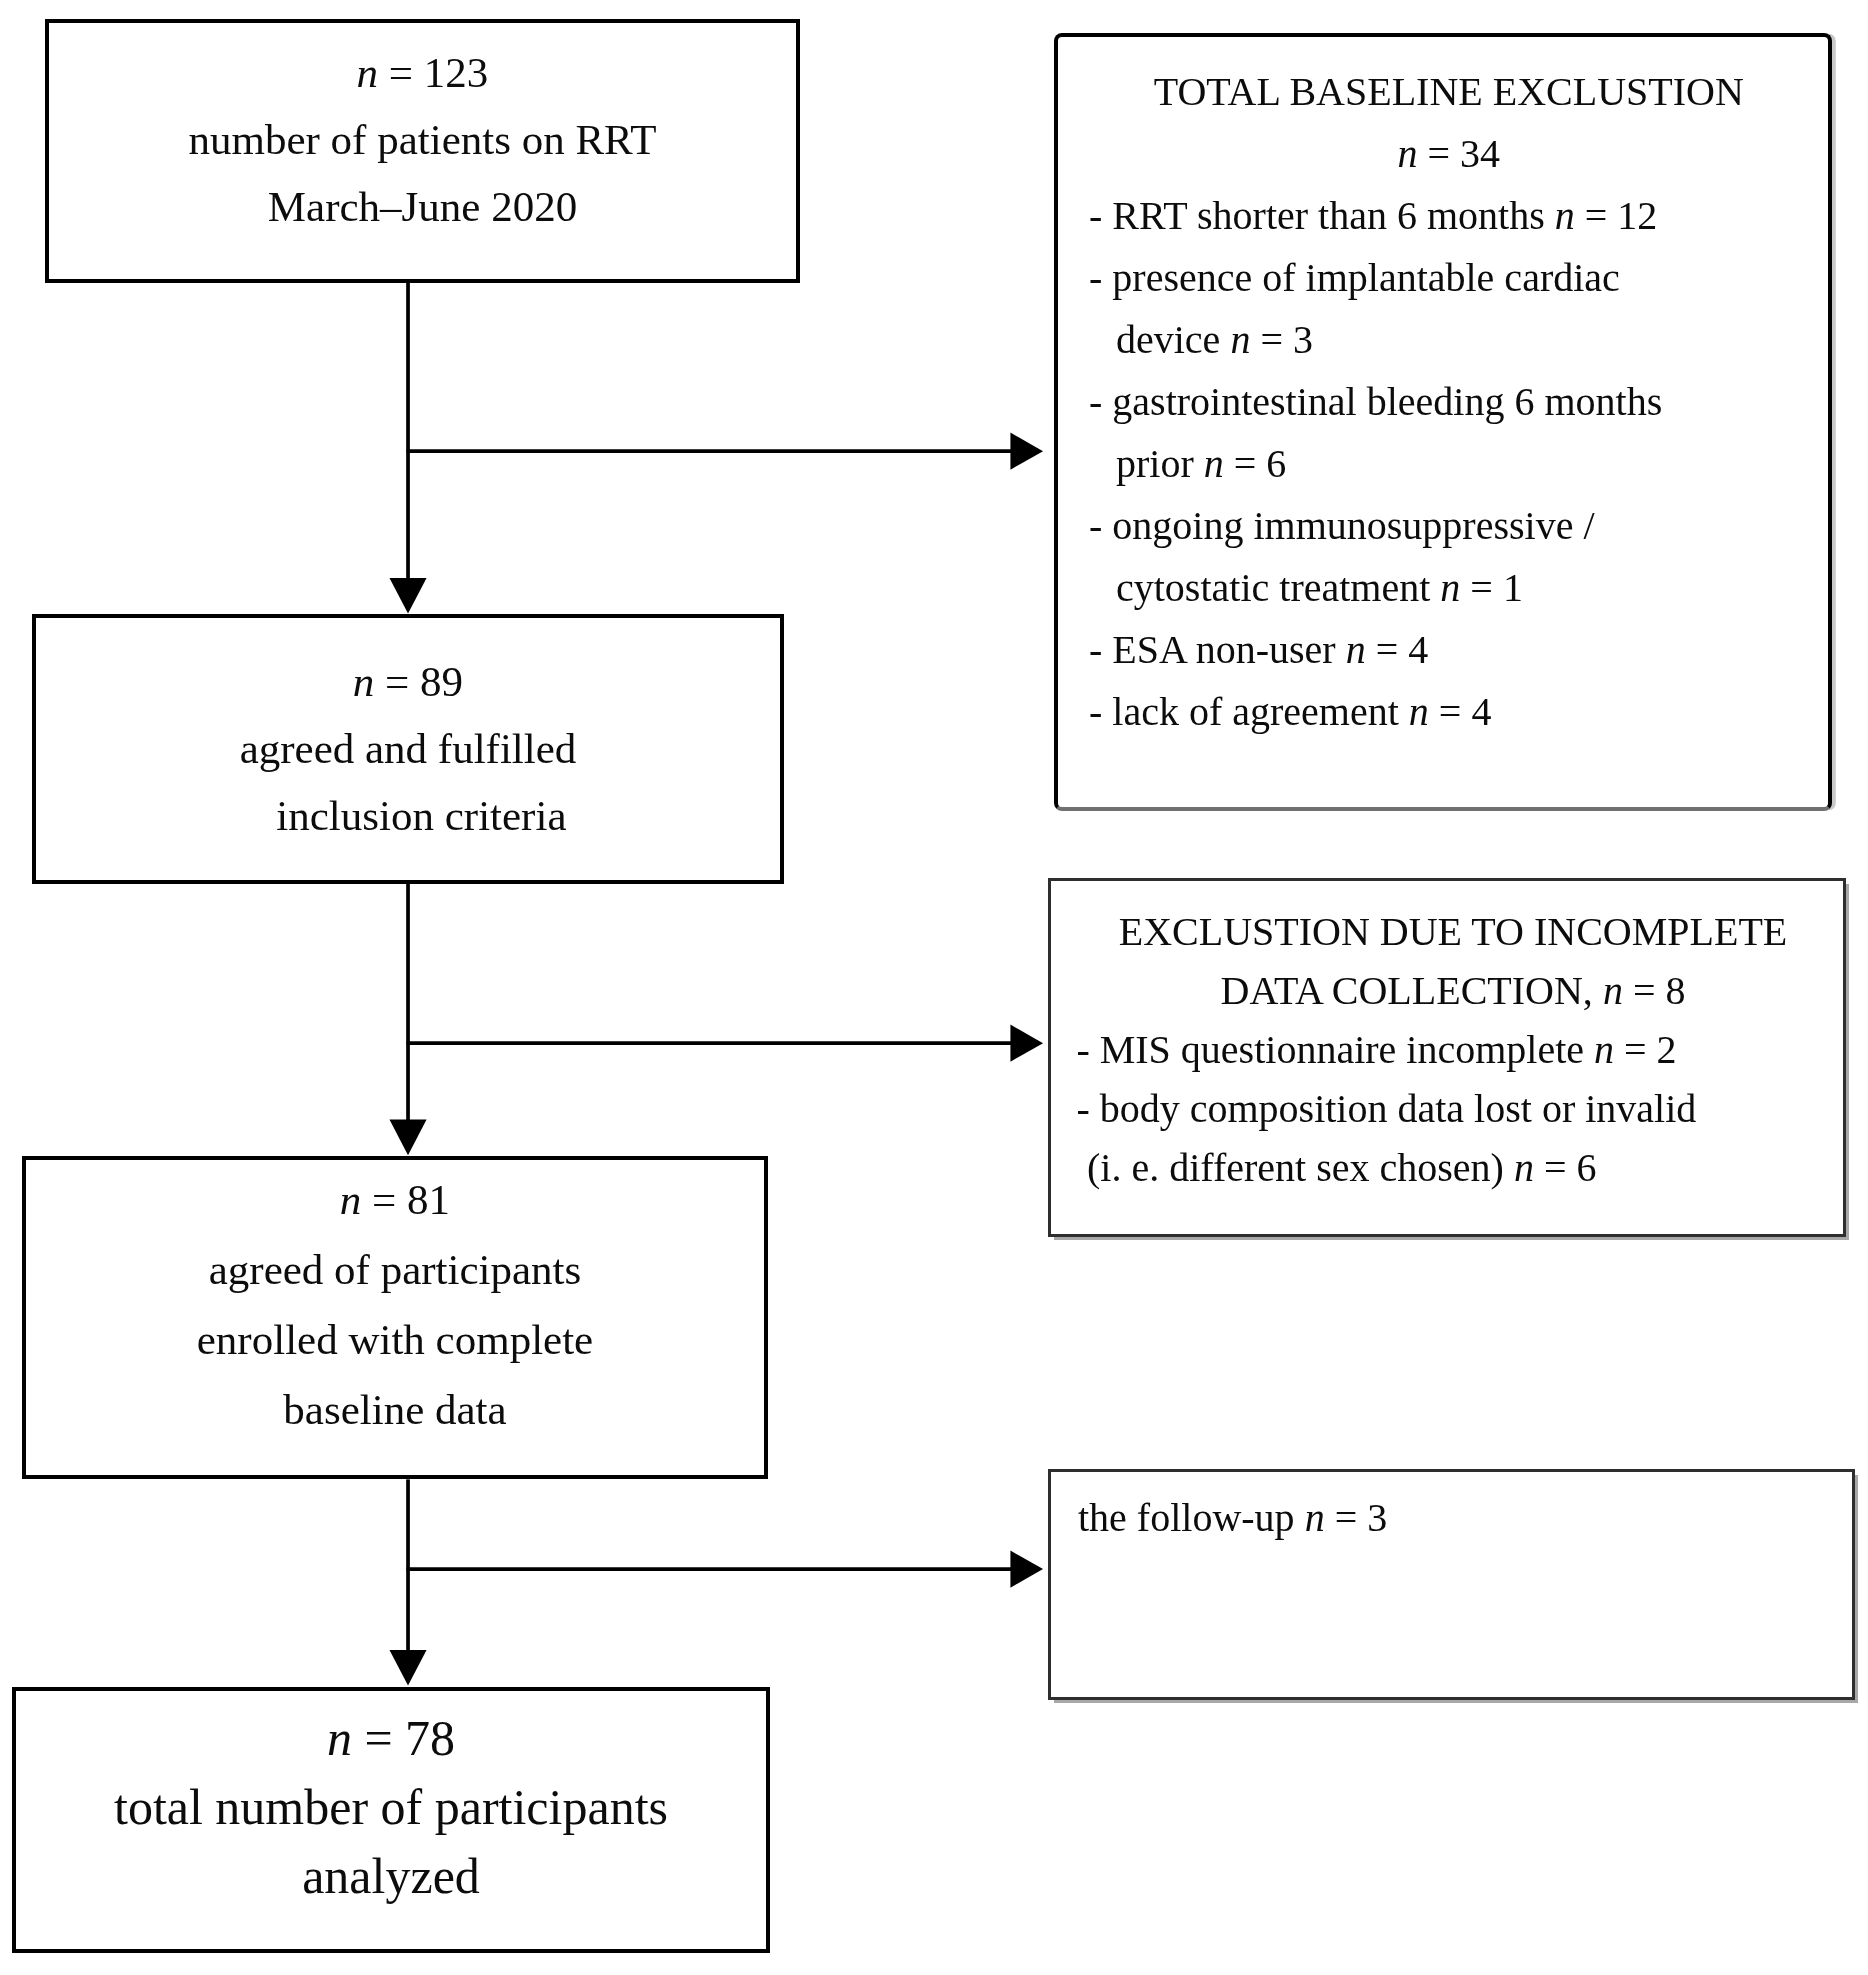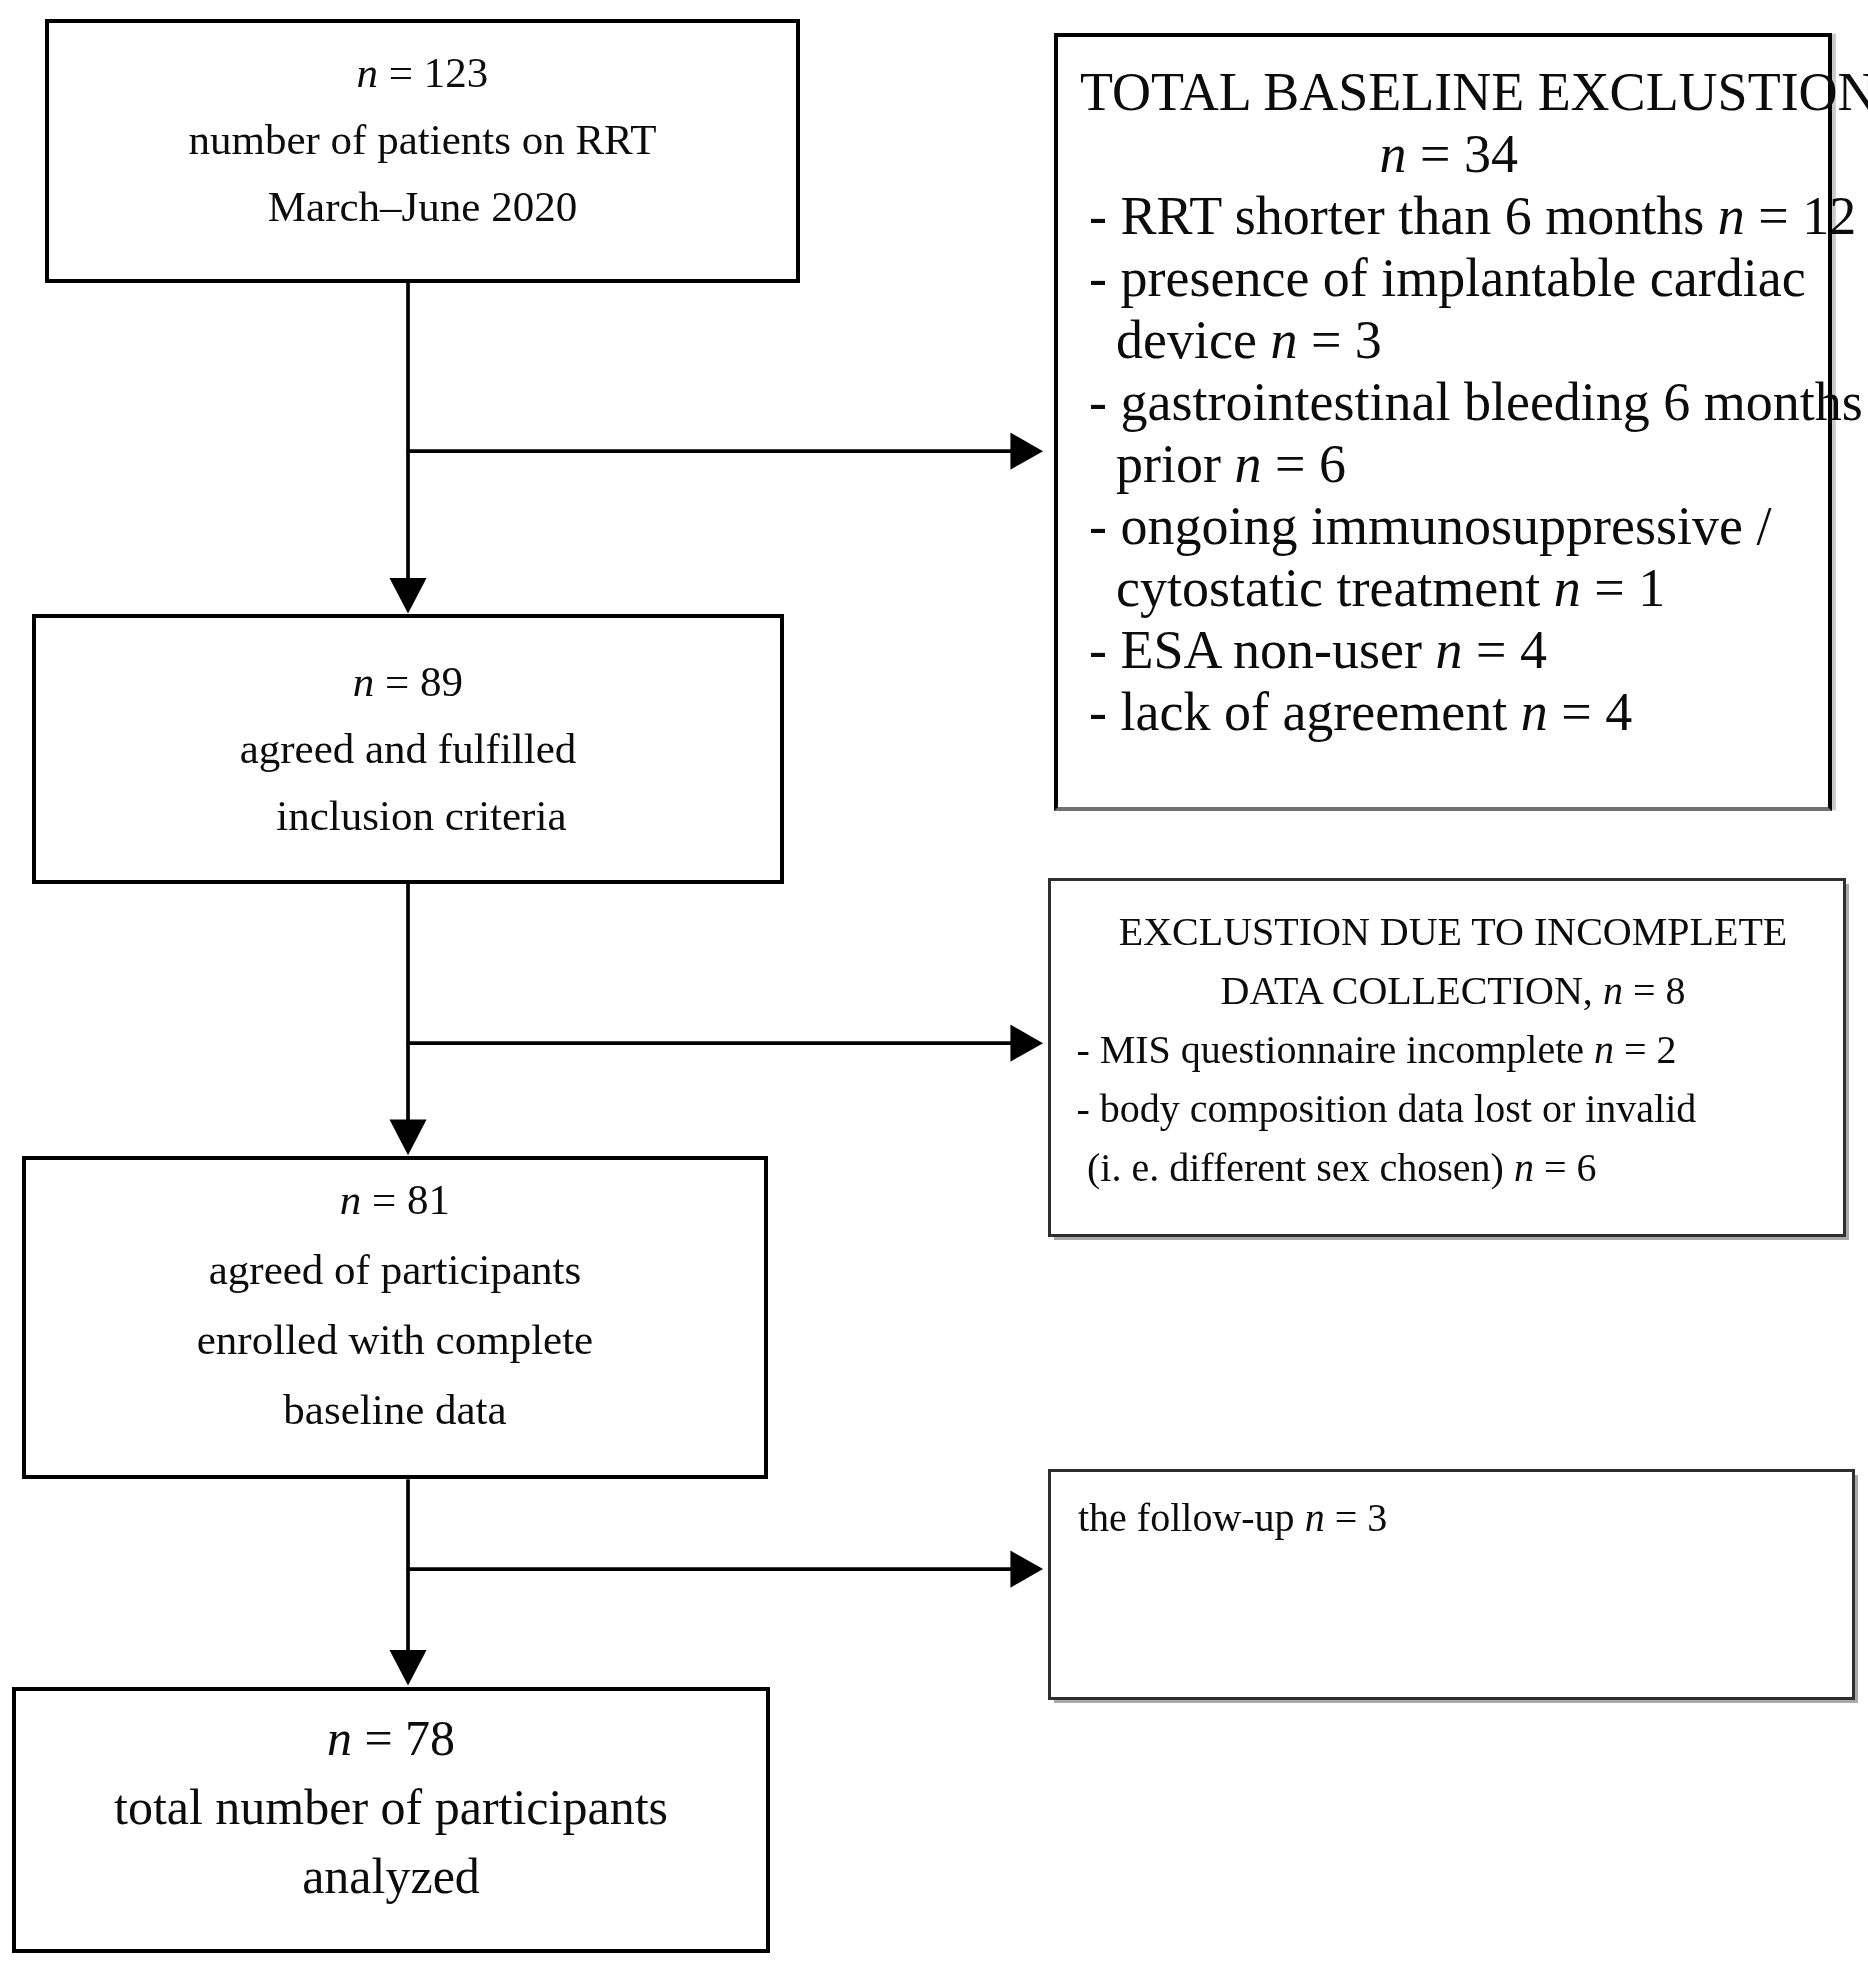--- a/index.html
+++ b/index.html
@@ -26,23 +26,24 @@
   .box.l2{left:32px;top:614px;width:752px;height:270px;padding-top:30px;font-size:43px;}
   .box.l2 .ln{line-height:67px;}
   .box.l2 .ln.shift{transform:translateX(13.4px);}
   .box.l3{left:22px;top:1156px;width:746px;height:323px;padding-top:4.5px;font-size:43px;}
   .box.l3 .ln{line-height:70px;}
   .box.l4{left:12px;top:1687px;width:758px;height:266px;padding-top:13.4px;font-size:50px;}
   .box.l4 .ln{line-height:69px;}
   
   .box.r1{
     left:1054px;top:33px;width:778px;height:778px;
-    padding:24px 10.4px 0 22px;font-size:54px;
+    padding:24px 10.4px 0 22px;font-size:40px;
     border-bottom-color:#707070;
     box-shadow:4.5px 0 0 -0.7px #c9c9c9;
+    border-radius:8px;
   }
   .box.r1 .ln{line-height:62px;}
   .box.r2{
     left:1048px;top:878px;width:798px;height:359px;
     padding:21px 6px 0 18px;font-size:40px;
     border-width:3px;border-color:#2e2e2e;
     box-shadow:4.5px 4.5px 0 -1.5px #a8a8a8;
   }
   .box.r2 .ln{line-height:59px;}
   .box.r3{

